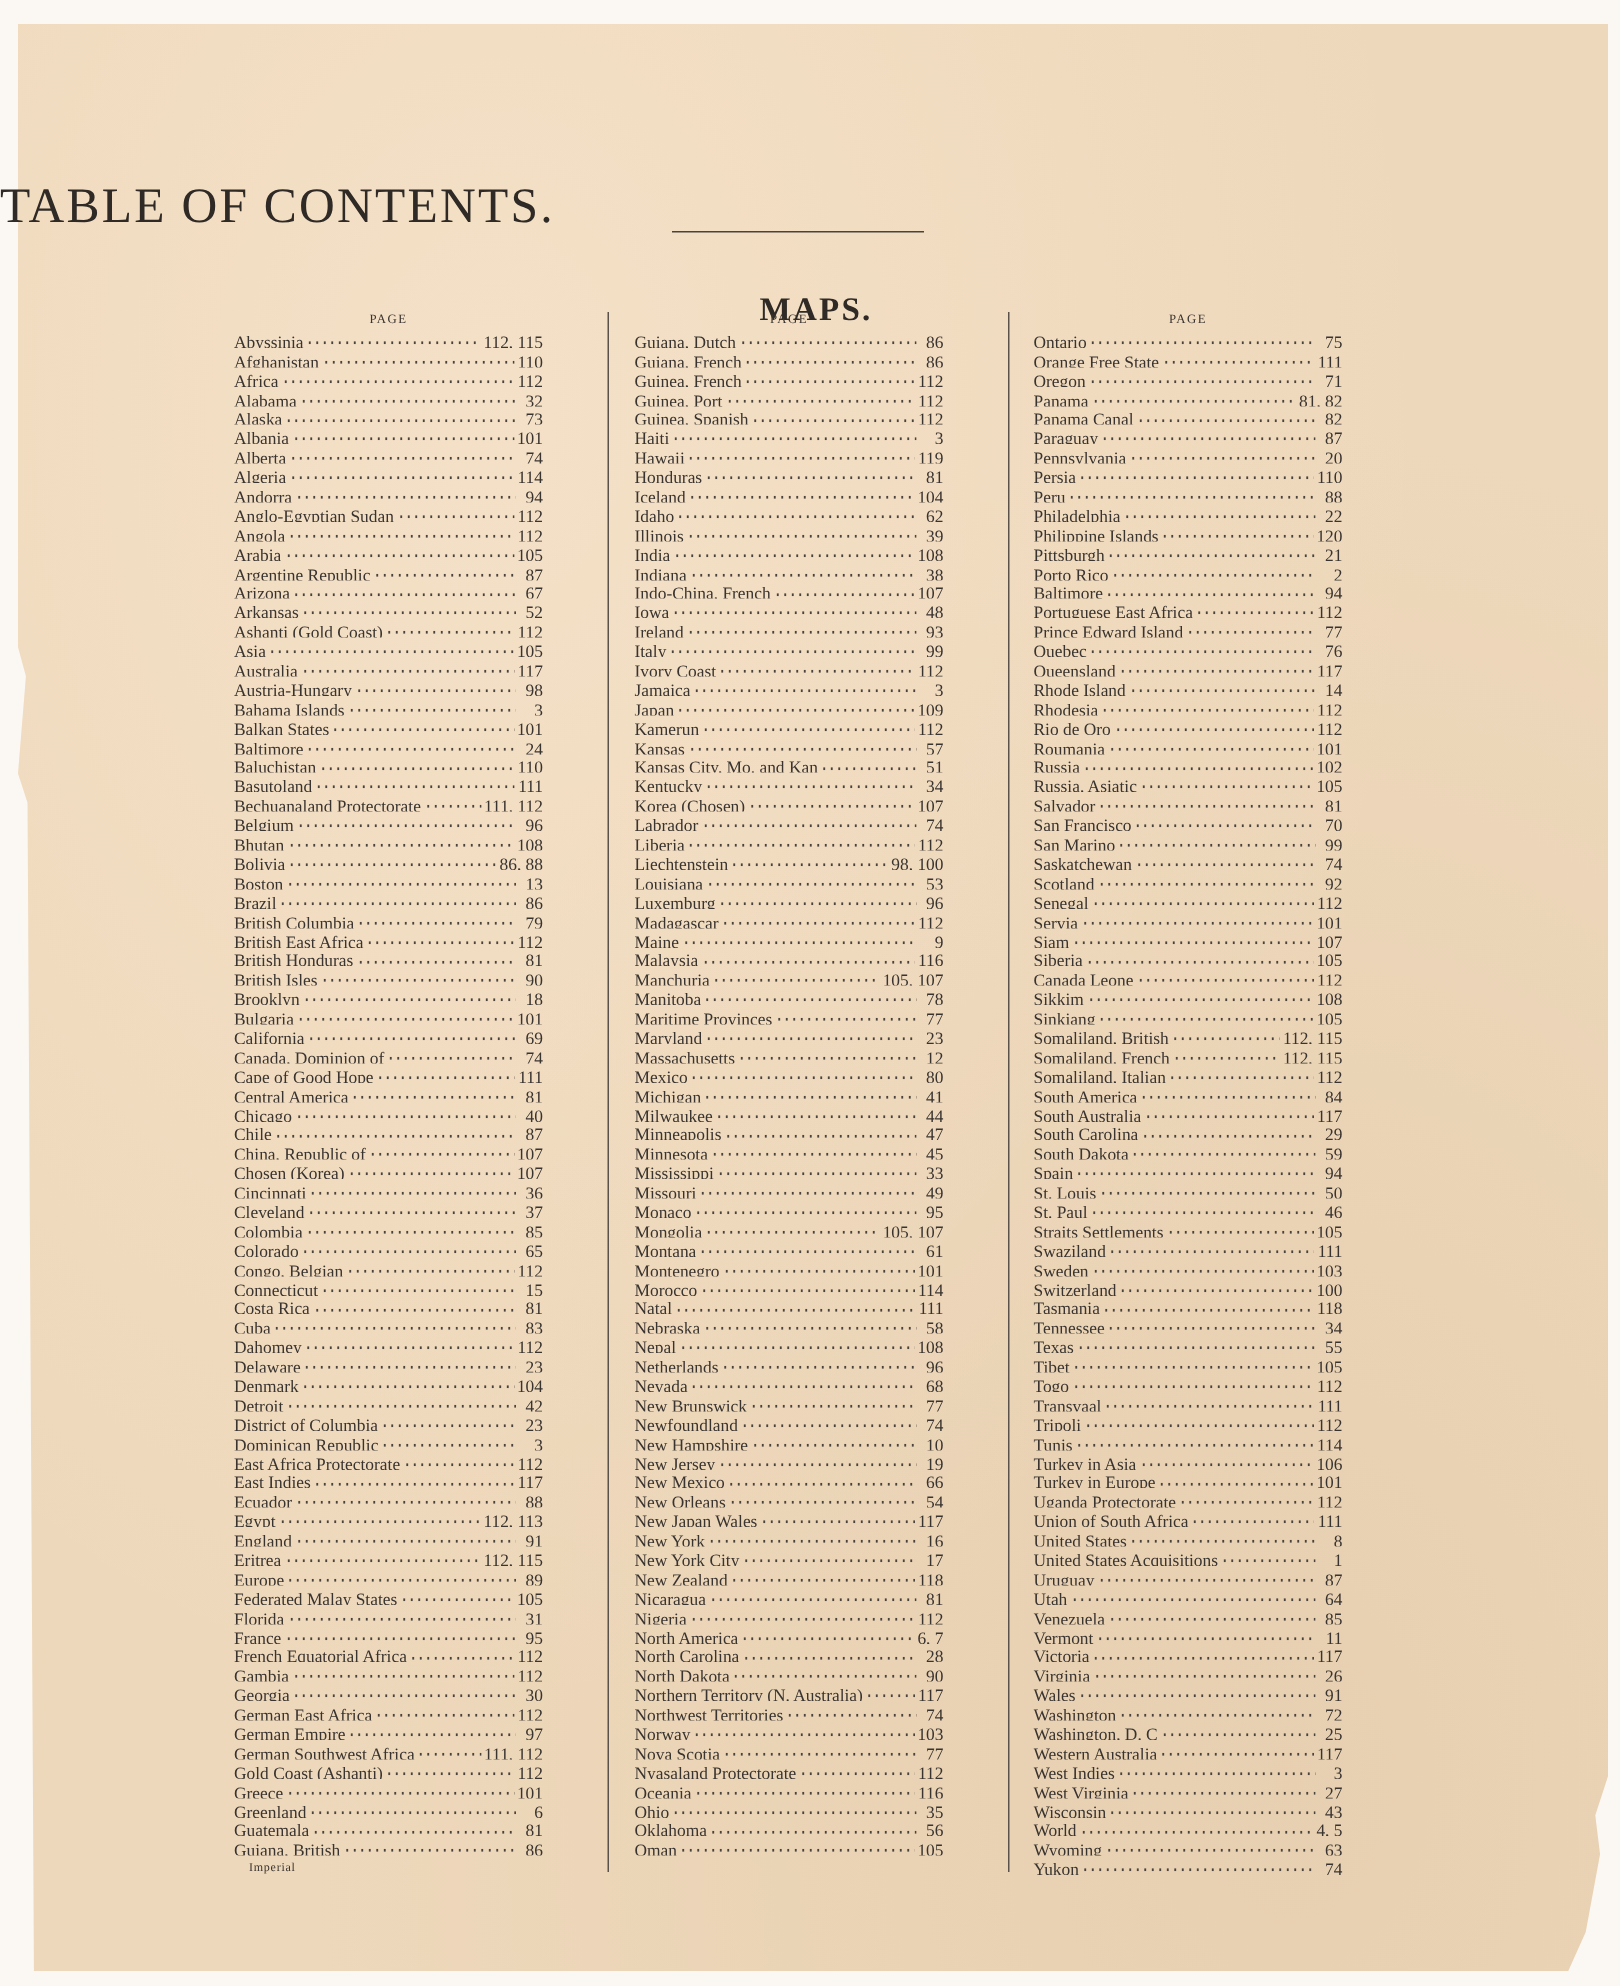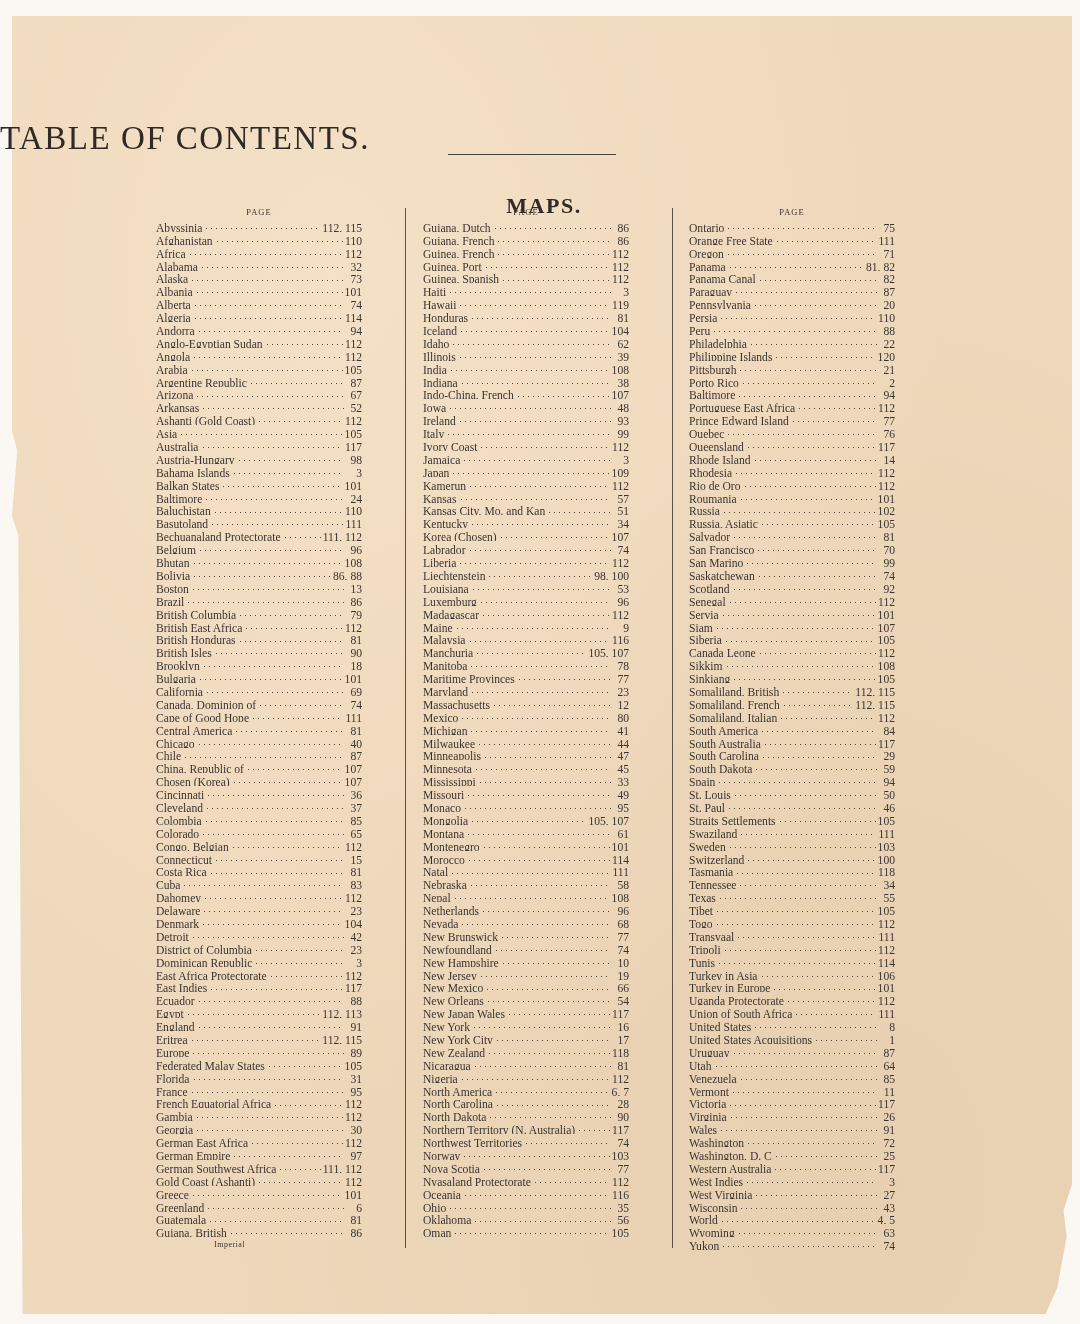--- a/index.html
+++ b/index.html
@@ -44,21 +44,21 @@
   }
   .entry .name { flex:0 0 auto; }
   .entry .dots {
     flex:1 1 auto; overflow:hidden; margin:0 2px;
     background-image: radial-gradient(circle, #4a423c 0.7px, transparent 0.9px);
     background-size:5px 3px; background-repeat:repeat-x; background-position:0 8px;
     height:12.9px;
   }
   .entry .pg { flex:0 0 auto; text-align:right; min-width:16px; }
   .footer-mark {
-    position:absolute; left:166px; top:1240px; font-size:8px; letter-spacing:0.5px; color:#3a3430;margin-left:48px;
+    position:absolute; left:166px; top:1240px; font-size:8px; letter-spacing:0.5px; color:#3a3430;
   }
 </style>
 </head>
 <body>
 
 <div class="paper"></div>
 
 <h1 class="title">TABLE OF CONTENTS.</h1>
 <div class="rule"></div>
 <h2 class="subtitle">MAPS.</h2>

